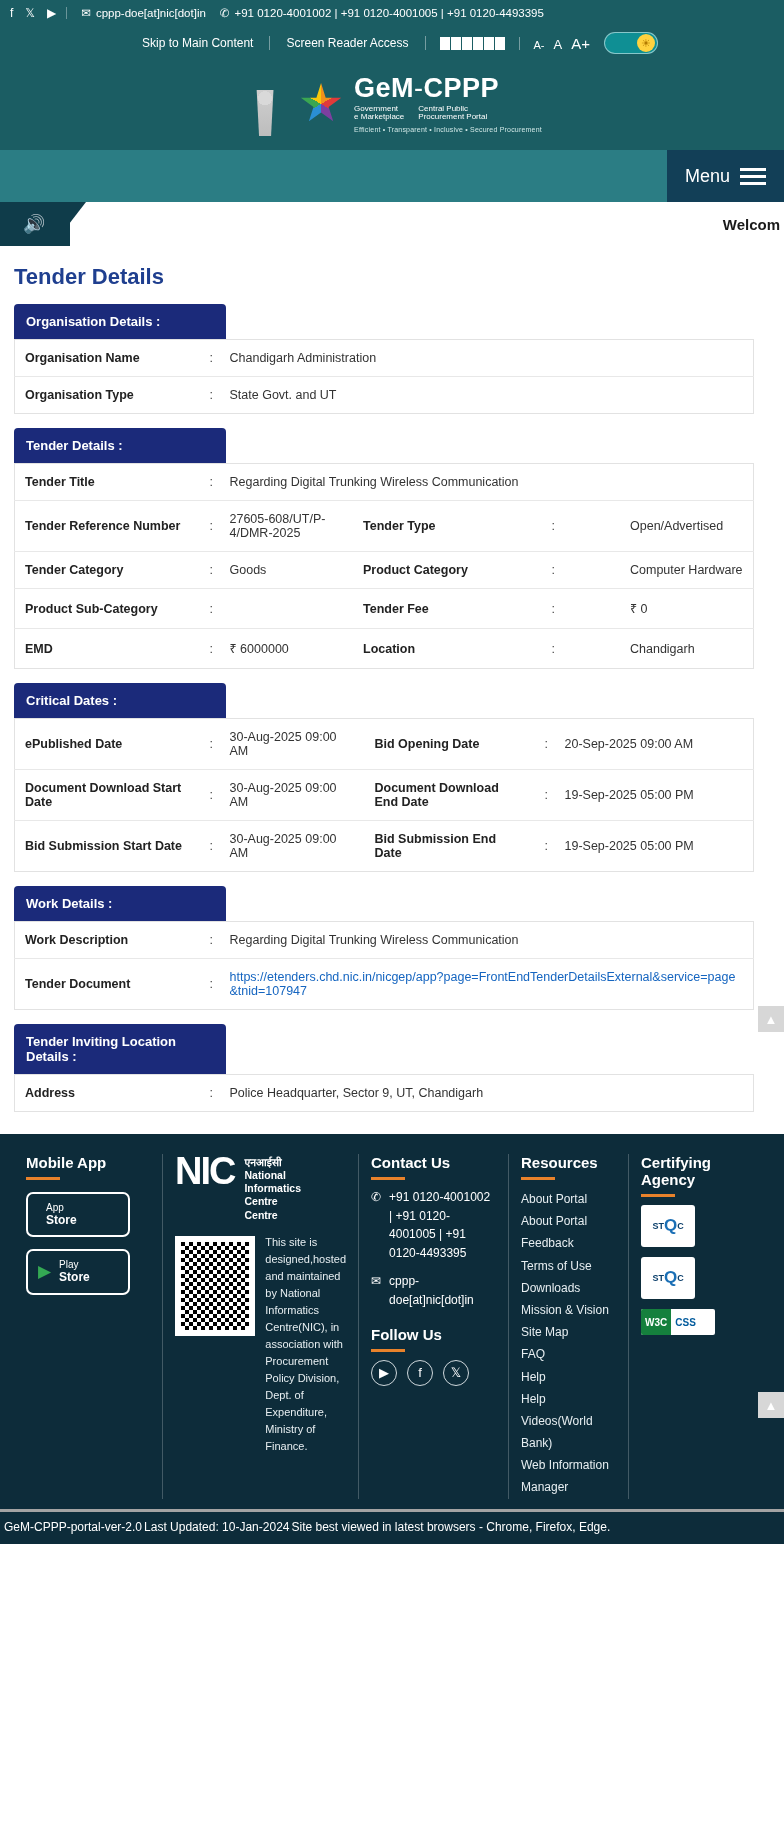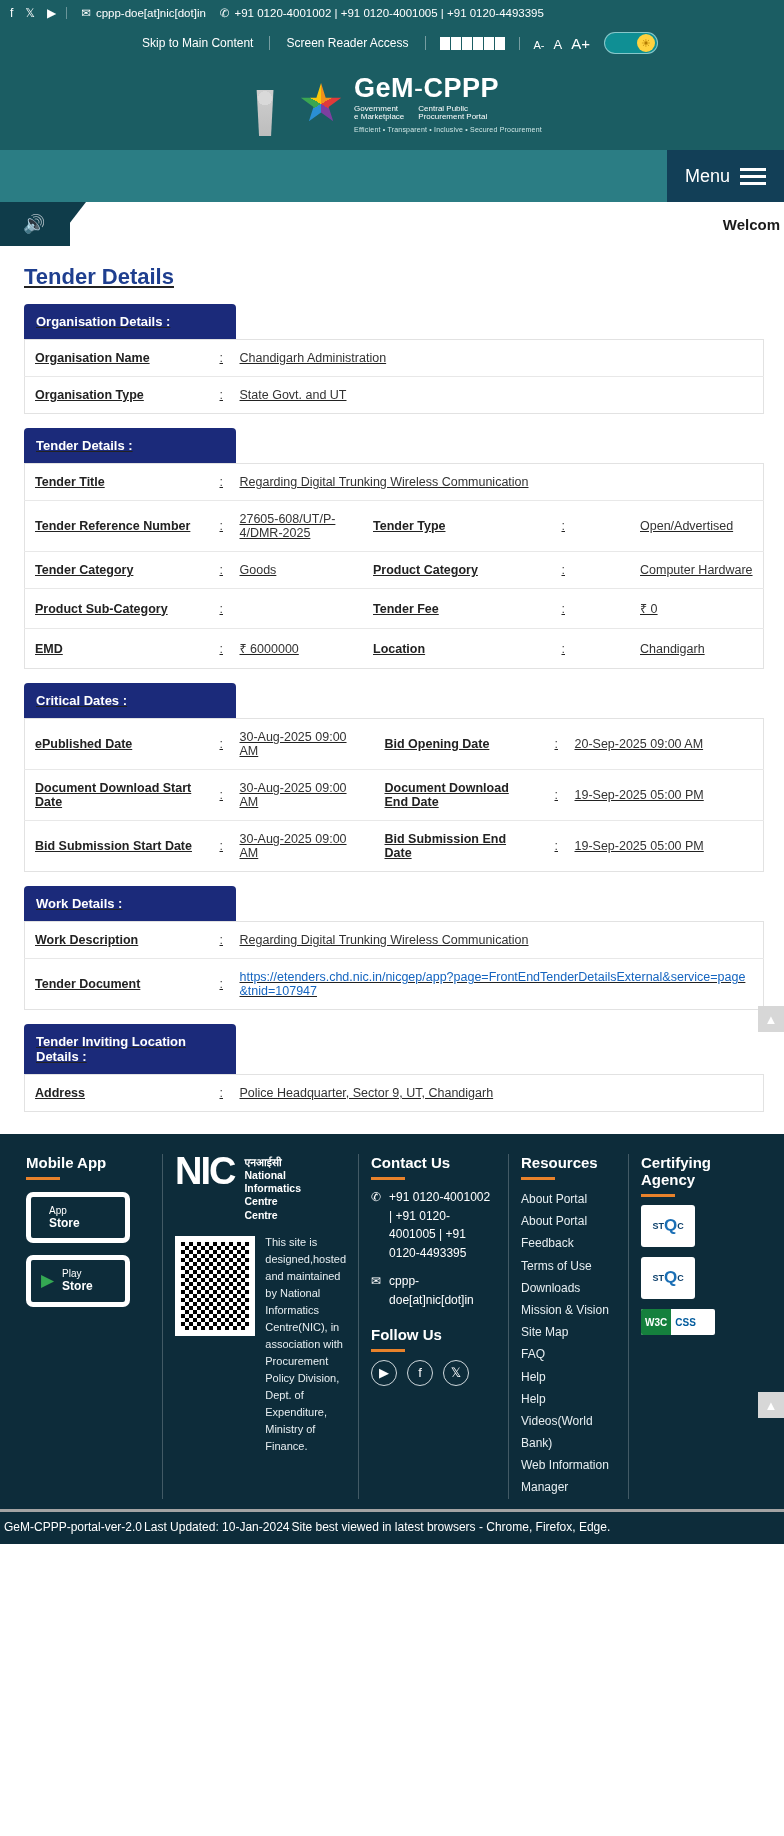--- a/index.html
+++ b/index.html
@@ -164,21 +164,21 @@
     position: relative;
     z-index: 3;
     margin-left: auto;
     padding-right: 4px;
     color: #1a1a1a;
     font-weight: bold;
     font-size: 15px;
     white-space: nowrap;
   }
   
-  .page { padding: 12px 14px 0 24px; position: relative; text-decoration: underline; }
+  .page { padding: 12px 14px 0 14px; position: relative; }
   h1.page-title {
     color: #1f3f8f;
     font-size: 22px;
     margin: 6px 0 14px 0;
     font-weight: bold;
   }
   .sec-head {
     background: #1b2a7a;
     color: #fff;
     font-weight: bold;
@@ -233,21 +233,21 @@
   .fcol h3::after {
     content:""; display:block; width:34px; height:3px; background:#e8822b; margin-top:6px;
   }
   .c1 { width: 148px; }
   .c2 { width: 196px; }
   .c3 { width: 150px; }
   .c4 { width: 120px; }
   .c5 { width: 130px; }
   .store-btn {
     display: flex; align-items: center; gap: 8px;
-    border: 5px solid #ffffff; border-radius: 7px;
+    border: 2px solid #ffffff; border-radius: 7px;
     padding: 8px 10px; margin-top: 12px; width: 104px;
     background: #0d2c3a; cursor: pointer;
   }
   .store-btn .glyph { font-size: 17px; }
   .store-btn .txt { line-height: 1.15; }
   .store-btn .txt .s { font-size: 10px; display:block; }
   .store-btn .txt .b { font-size: 12px; font-weight: bold; display:block; }
   .nic-logo { font-size: 38px; font-weight: bold; letter-spacing: -2px; line-height: .9; }
   .nic-sub { font-size: 10.5px; font-weight: bold; line-height: 1.25; margin-top: 2px;}
   .nic-row { display:flex; gap: 10px; align-items:flex-start; }

